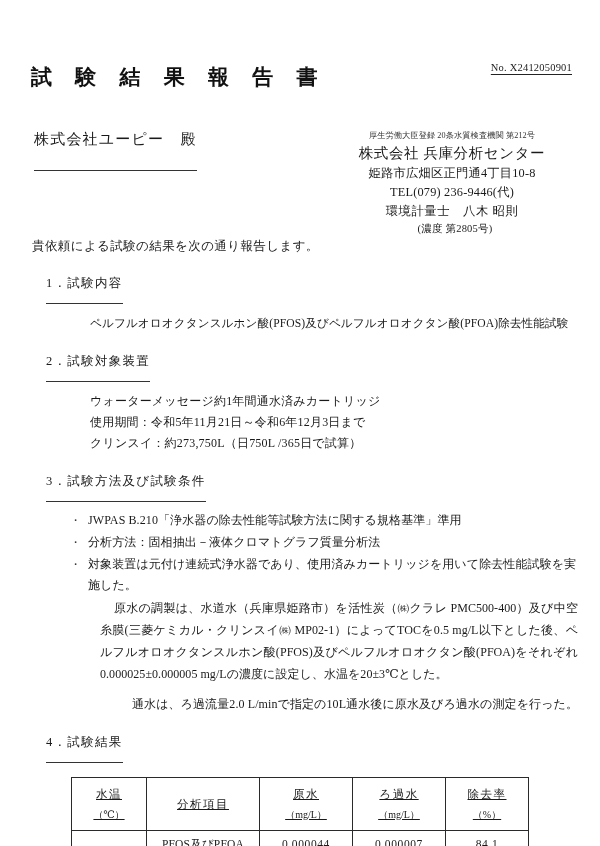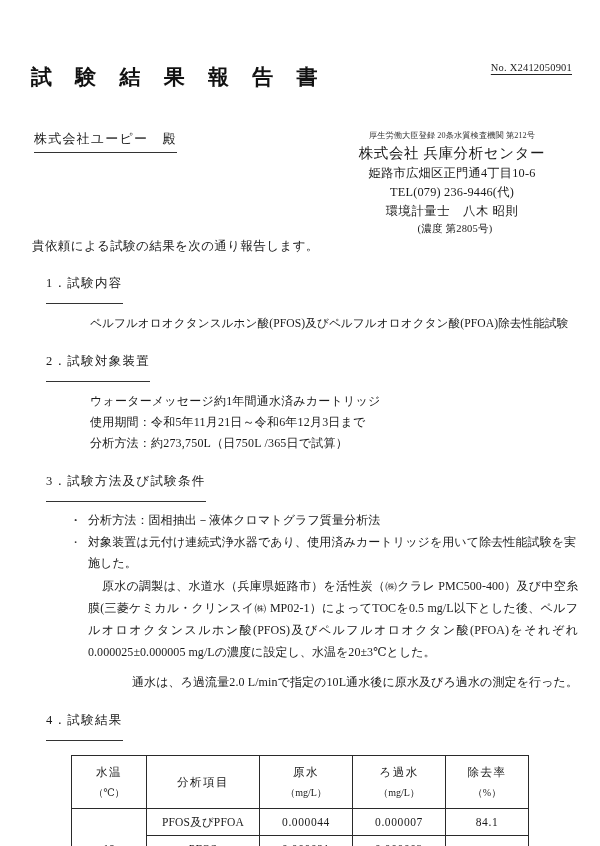--- a/index.html
+++ b/index.html
@@ -55,25 +55,25 @@
     position: relative;
     height: 104px;
     margin-top: 10px;
   }
   .recipient-block {
     position: absolute;
     left: 12px;
     top: 0;
   }
   .recipient {
-    font-size: 13px;
+    font-size: 15px;
     letter-spacing: 1.2px;
     display: inline-block;
     border-bottom: 1px solid #333;
-    padding-bottom: 2px;
+    padding-bottom: 20px;
     line-height: 22px;
     font-weight: 500;
   }
   .date-list {
     margin-top: 13px;
     font-size: 12.5px;
     line-height: 21px;
   }
   .date-row { white-space: pre; }
   .date-label { letter-spacing: 1px; }
@@ -177,21 +177,21 @@
     font-size: 11px;
     line-height: 21px;
     color: #333;
   }
   .para {
     margin-top: 1px;
     font-size: 12px;
     line-height: 22px;
     letter-spacing: 0.05px;
     text-align: justify;
-    margin-left: 0;
+    margin-left: 12px;
   }
   .para-indent { text-indent: 14px; }
   .flow-note {
     margin-top: 9px;
     margin-left: 58px;
     font-size: 12px;
     line-height: 21px;
     letter-spacing: 0.1px;
     text-align: right;
   }
@@ -211,20 +211,21 @@
   table.results td, table.results th {
     border: 1px solid #2a2a2a;
     text-align: center;
     vertical-align: middle;
     font-weight: normal;
     padding: 0;
   }
   table.results thead th {
     height: 52px;
     line-height: 19px;
+    text-decoration: underline;
   }
   table.results thead th .unit {
     display: block;
     font-size: 10px;
     margin-top: 1px;
   }
   table.results tbody td { height: 26px; }
   .col-temp { width: 74px; }
   .col-item { width: 112px; }
   .col-raw  { width: 92px; }
@@ -247,50 +248,51 @@
 
   <div class="header-area">
 
     <div class="recipient-block">
       <div class="recipient">株式会社ユーピー　殿</div>
     </div>
 
     <div class="issuer-block">
       <div class="issuer-reg">厚生労働大臣登録 20条水質検査機関 第212号</div>
       <div class="issuer-name">株式会社 兵庫分析センター</div>
-      <div class="issuer-addr">姫路市広畑区正門通4丁目10-6</div>
+      <div class="issuer-addr">姫路市広畑区正門通4丁目10-8</div>
       <div class="issuer-tel">TEL(079) 236-9446(代)</div>
       <div class="issuer-person">環境計量士　八木 昭則</div>
       <div class="issuer-lic">(濃度 第2805号)</div>
     </div>
   </div>
 
   <div class="intro">貴依頼による試験の結果を次の通り報告します。</div>
 
   <div class="section">
     <div class="section-head">1．試験内容</div>
     <div class="section-body">
       <div class="body-line sec1-line">ペルフルオロオクタンスルホン酸(PFOS)及びペルフルオロオクタン酸(PFOA)除去性能試験</div>
     </div>
   </div>
 
   <div class="section">
     <div class="section-head">2．試験対象装置</div>
     <div class="section-body">
       <div class="body-line">ウォーターメッセージ約1年間通水済みカートリッジ</div>
       <div class="body-line">使用期間：令和5年11月21日～令和6年12月3日まで</div>
-      <div class="body-line">分析方法：約273,750L（日750L /365日で試算）</div>
+      <div class="body-line">クリンスイ：約273,750L（日750L /365日で試算）</div>
     </div>
   </div>
 
   <div class="section">
     <div class="section-head">3．試験方法及び試験条件</div>
     <ul class="bullets">
       <li>
         <span class="dot">・</span>
+        <span>JWPAS B.210「浄水器の除去性能等試験方法に関する規格基準」準用</span>
       </li>
       <li>
         <span class="dot">・</span>
         <span>分析方法：固相抽出－液体クロマトグラフ質量分析法</span>
       </li>
       <li>
         <span class="dot">・</span>
         <span>対象装置は元付け連続式浄水器であり、使用済みカートリッジを用いて除去性能試験を実施した。</span>
         <div class="para para-indent">原水の調製は、水道水（兵庫県姫路市）を活性炭（㈱クラレ PMC500-400）及び中空糸膜(三菱ケミカル・クリンスイ㈱ MP02-1）によってTOCを0.5 mg/L以下とした後、ペルフルオロオクタンスルホン酸(PFOS)及びペルフルオロオクタン酸(PFOA)をそれぞれ0.000025±0.000005 mg/Lの濃度に設定し、水温を20±3℃とした。</div>
       </li>

